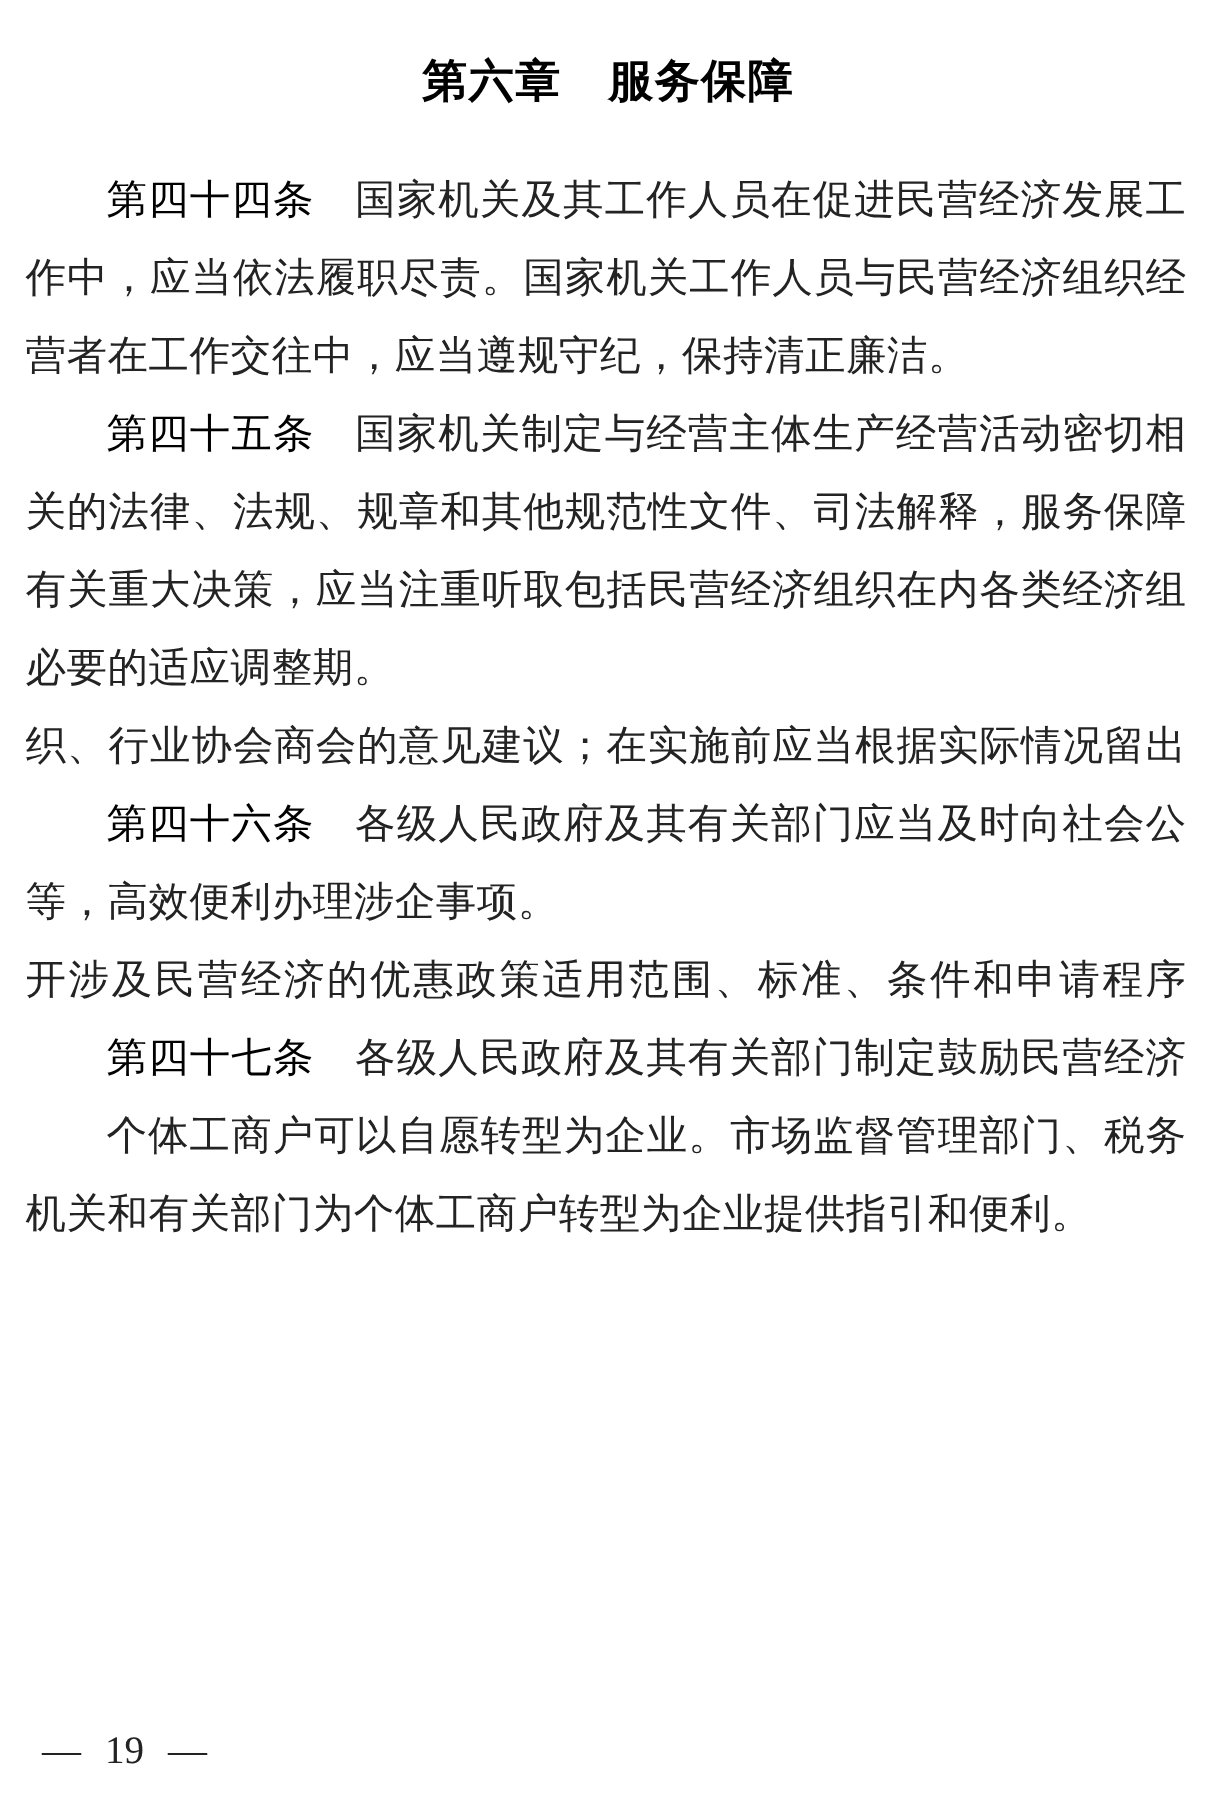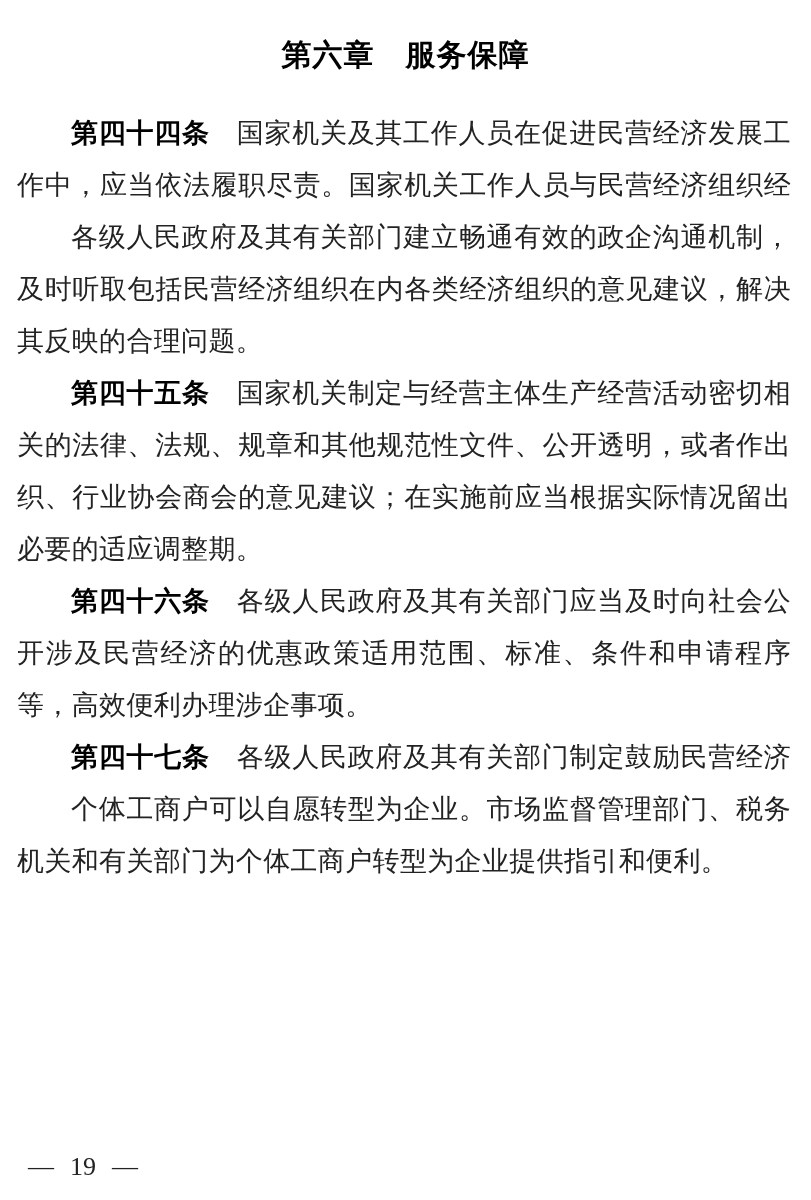--- a/index.html
+++ b/index.html
@@ -45,21 +45,21 @@
     text-align-last: justify;
     text-justify: inter-character;
     white-space: nowrap;
     color: var(--text, #232323);
   }
   .line.first { padding-left: 54px; }
   .line.last {
     text-align-last: left;
   }
   .lead {
-    font-weight: 700;
+    font-weight: 400;
     color: var(--heading, #000000);
     margin-right: 27px;
   }
   .footer {
     position: absolute;
     left: 28px;
     top: 1152px;
     display: inline-flex;
     align-items: center;
     gap: 16px;
@@ -71,36 +71,33 @@
 </head>
 <body>
 
 <div class="page">
   <div class="chapter-title">第六章　服务保障</div>
 
   <div class="doc-body">
       <div class="para">
         <div class="line first"><span class="lead">第四十四条</span><span>国家机关及其工作人员在促进民营经济发展工</span></div>
         <div class="line">作中，应当依法履职尽责。国家机关工作人员与民营经济组织经</div>
-      </div>
-      <div class="para">
-        <div class="line first">各级人民政府及其有关部门建立畅通有效的政企沟通机制，</div>
-        <div class="line">及时听取包括民营经济组织在内各类经济组织的意见建议，解决</div>
-        <div class="line last">其反映的合理问题。</div>
+        <div class="line last">营者在工作交往中，应当遵规守纪，保持清正廉洁。</div>
       </div>
       <div class="para">
         <div class="line first"><span class="lead">第四十五条</span><span>国家机关制定与经营主体生产经营活动密切相</span></div>
-        <div class="line">关的法律、法规、规章和其他规范性文件、公开透明，或者作出</div>
+        <div class="line">关的法律、法规、规章和其他规范性文件、司法解释，服务保障</div>
+        <div class="line">有关重大决策，应当注重听取包括民营经济组织在内各类经济组</div>
+        <div class="line last">必要的适应调整期。</div>
         <div class="line">织、行业协会商会的意见建议；在实施前应当根据实际情况留出</div>
-        <div class="line last">必要的适应调整期。</div>
       </div>
       <div class="para">
         <div class="line first"><span class="lead">第四十六条</span><span>各级人民政府及其有关部门应当及时向社会公</span></div>
+        <div class="line last">等，高效便利办理涉企事项。</div>
         <div class="line">开涉及民营经济的优惠政策适用范围、标准、条件和申请程序</div>
-        <div class="line last">等，高效便利办理涉企事项。</div>
       </div>
       <div class="para">
         <div class="line first"><span class="lead">第四十七条</span><span>各级人民政府及其有关部门制定鼓励民营经济</span></div>
       </div>
       <div class="para">
         <div class="line first">个体工商户可以自愿转型为企业。市场监督管理部门、税务</div>
         <div class="line last">机关和有关部门为个体工商户转型为企业提供指引和便利。</div>
       </div>
     </div>
 

